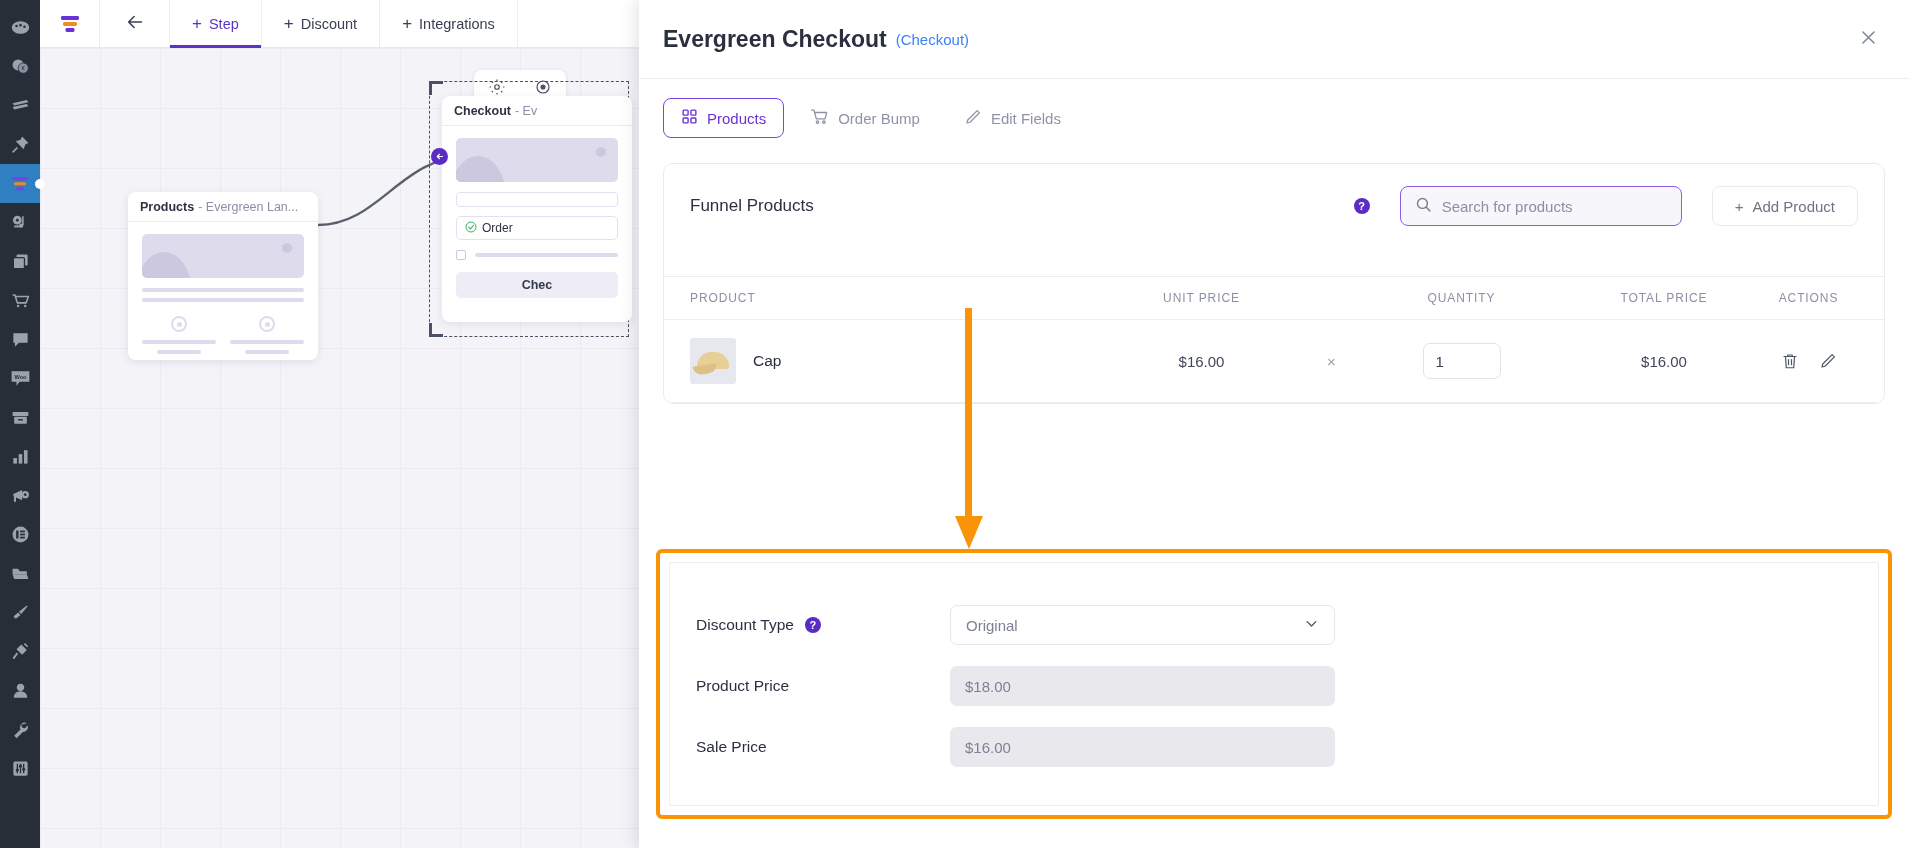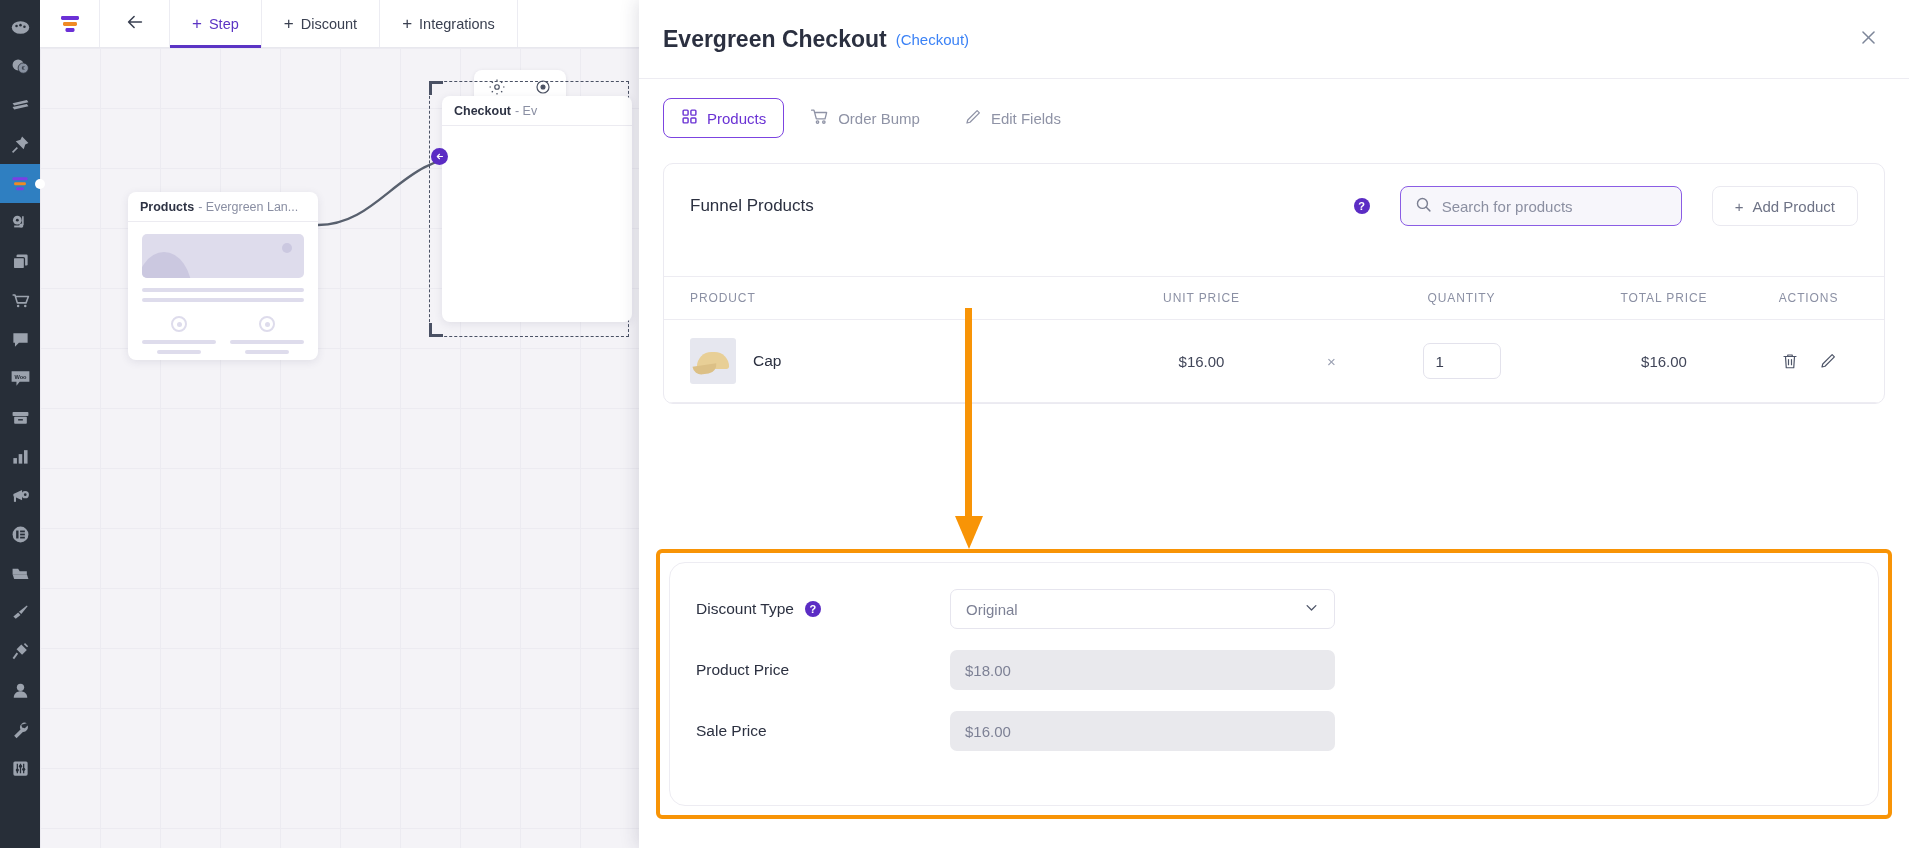--- a/index.html
+++ b/index.html
@@ -249,22 +249,22 @@
   
   .highlight {
     position: absolute; left: 17px; top: 549px;
     width: 1236px; height: 270px;
     border: 4px solid #f89406; border-radius: 6px;
     background: #ffffff;
     padding: 9px;
   }
   .disc-panel {
     width: 100%; height: 100%;
-    border: 1px solid #edecf2; border-radius: 16px; background: #fff;
-    padding: 26px 26px;
+    border: 1px solid #edecf2; border-radius: 2px; background: #fff;
+    padding: 42px 26px;
   }
   .frow { display: flex; align-items: center; margin-bottom: 21px; }
   .frow:last-child { margin-bottom: 0; }
   .flabel {
     width: 254px; font-size: 15.5px; color: #2b3040;
     display: flex; align-items: center; gap: 11px;
   }
   .fselect {
     width: 385px; height: 40px; border: 1px solid #e6e5ee; border-radius: 7px;
     background: #fff; color: #7d8195; font-size: 15px;
@@ -582,20 +582,38 @@
             </div>
           </div>
 
         </div>
       </div>
 
       <div class="node" style="left:402px;top:48px;width:190px;height:226px;">
         <div class="node-head">
           <span class="nh-type">Checkout</span>
           <span class="nh-name">- Ev</span>
+        </div>
+        <div class="node-body">
+          <div class="ph-img"></div>
+          <div class="ph-pill"></div>
+          <div class="order-row">
+            <span>
+              <svg width="12" height="12" viewBox="0 0 24 24">
+                  <circle cx="12" cy="12" r="10" fill="none" stroke="#2eb85c" stroke-width="2"></circle>
+                  <path d="M7.5 12.5 L11 16 L17 8.5" fill="none" stroke="#2eb85c" stroke-width="2.2" stroke-linecap="round" stroke-linejoin="round"></path>
+                </svg>
+            </span>
+            <span>Order</span>
+          </div>
+          <div class="cb-row">
+            <span class="cb"></span>
+            <span class="cb-line"></span>
+          </div>
+          <div class="ph-btn">Chec</div>
         </div>
       </div>
 
     </div>
   </div>
 
   <div class="drawer">
 
     <div class="drawer-head">
       <div class="drawer-title">Evergreen Checkout</div>

